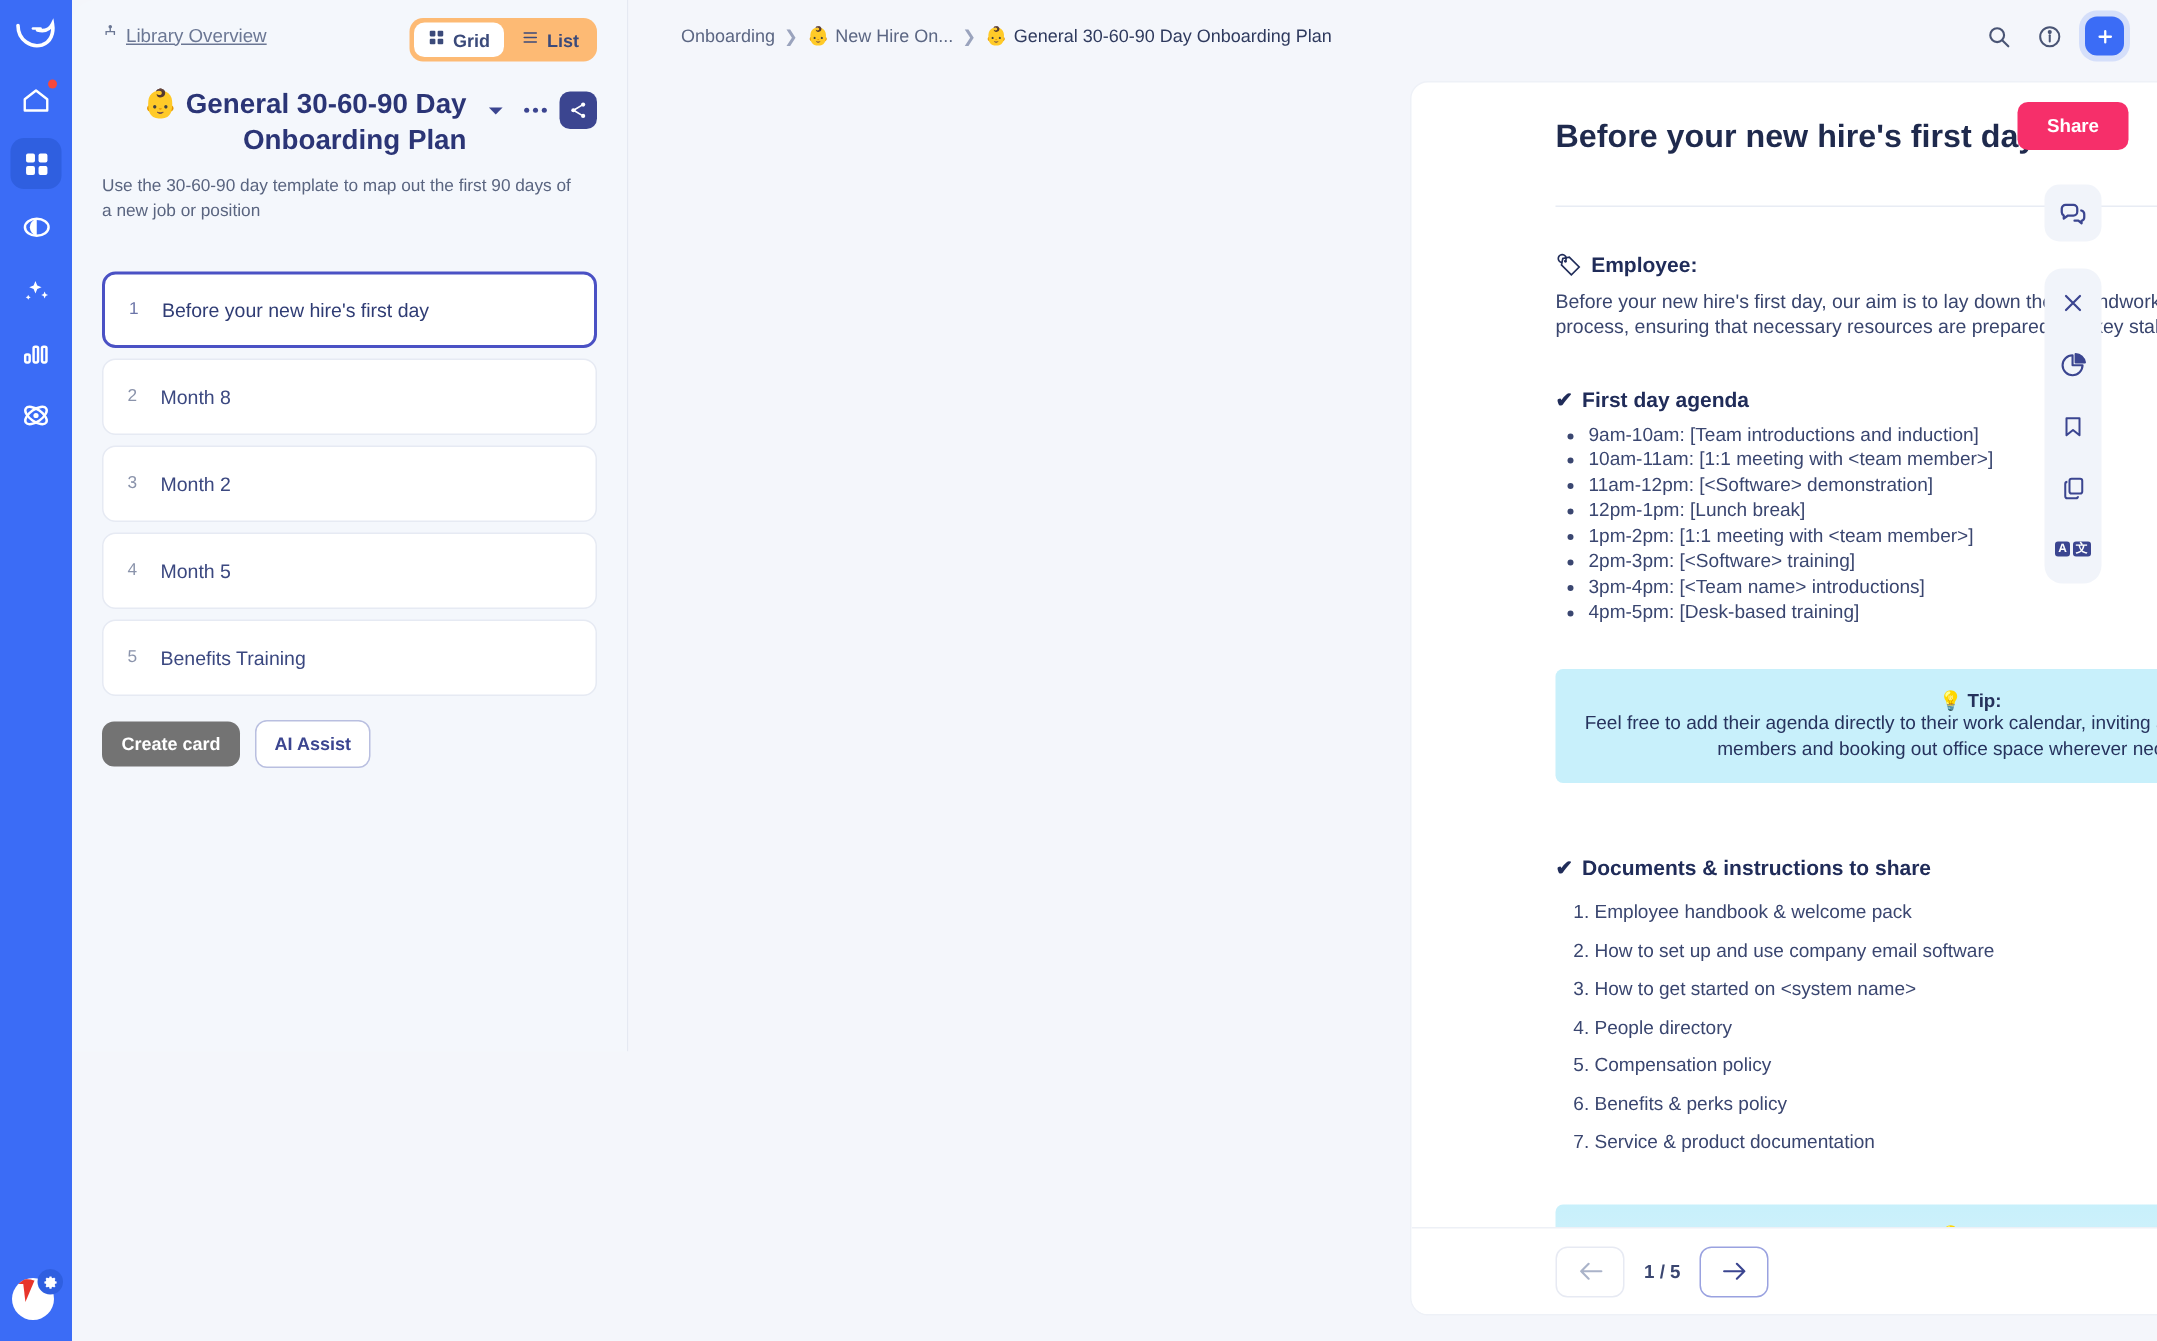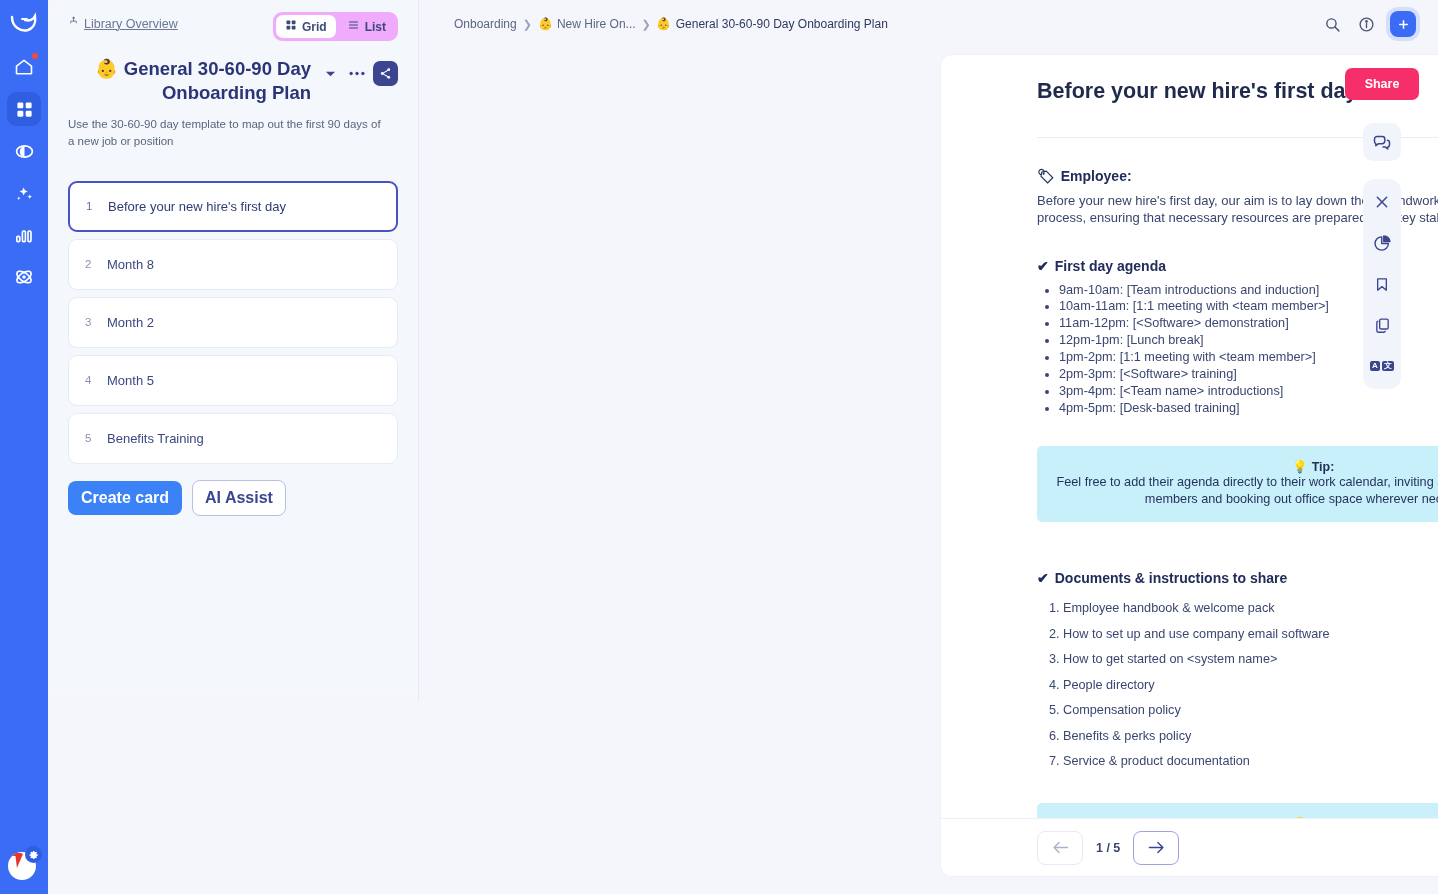--- a/index.html
+++ b/index.html
@@ -69,21 +69,21 @@
     padding: 12px 20px 0 20px;
     position: relative;
   }
   .lp-top { display: flex; align-items: flex-start; justify-content: space-between; }
   .breadcrumb-link {
     display: flex; align-items: center; gap: 5px;
     color: #6b7794; font-size: 12.5px; text-decoration: underline;
     cursor: pointer; margin-top: 4px;
   }
   .view-toggle {
-    display: flex; background: #f0abfc; border-radius: 9px; padding: 3px;
+    display: flex; background: #fdba74; border-radius: 9px; padding: 3px;
     gap: 2px;
   }
   .view-tab {
     display: flex; align-items: center; gap: 5px;
     padding: 4px 9px; border-radius: 7px;
     font-size: 12px; font-weight: bold; color: #3b4a7a; cursor: pointer;
   }
   .view-tab.active { background: #ffffff; }
 
   .title-row { display: flex; align-items: flex-start; margin-top: 16px; text-align: right; }
@@ -114,25 +114,25 @@
   .card-item.selected { border: 2px solid #4a51c4; }
   .card-num {
     width: 18px; font-size: 11.5px; color: #8a93ab; flex: 0 0 18px;
   }
   .card-item.selected .card-num { color: #6b74a8; }
   .card-label { font-size: 13px; color: #3b4880; margin-left: 4px; }
   .card-item.selected .card-label { color: #2f3c74; }
 
   .list-actions { margin-top: 16px; display: flex; gap: 10px; align-items: center; }
   .btn-primary {
-    background: #3b82f6; color: #fff; font-size: 16px; font-weight: bold;
+    background: #737373; color: #fff; font-size: 12px; font-weight: bold;
     padding: 8px 13px; border-radius: 8px; border: none; cursor: pointer;
   }
   .btn-outline {
-    background: #fff; color: #3b4590; font-size: 16px; font-weight: bold;
+    background: #fff; color: #3b4590; font-size: 12px; font-weight: bold;
     padding: 8px 12px; border-radius: 8px; border: 1px solid #b9bfe0; cursor: pointer;
   }
 
   
   #main { flex: 1; height: 894px; position: relative; background: #f4f6fb; }
   #topbar {
     height: 48px; display: flex; align-items: center;
     padding: 0 22px 0 22px;
   }
   .crumbs { display: flex; align-items: flex-end; gap: 6px; font-size: 12px; color: #5b6683; flex: 1; margin-left: 13px; }

